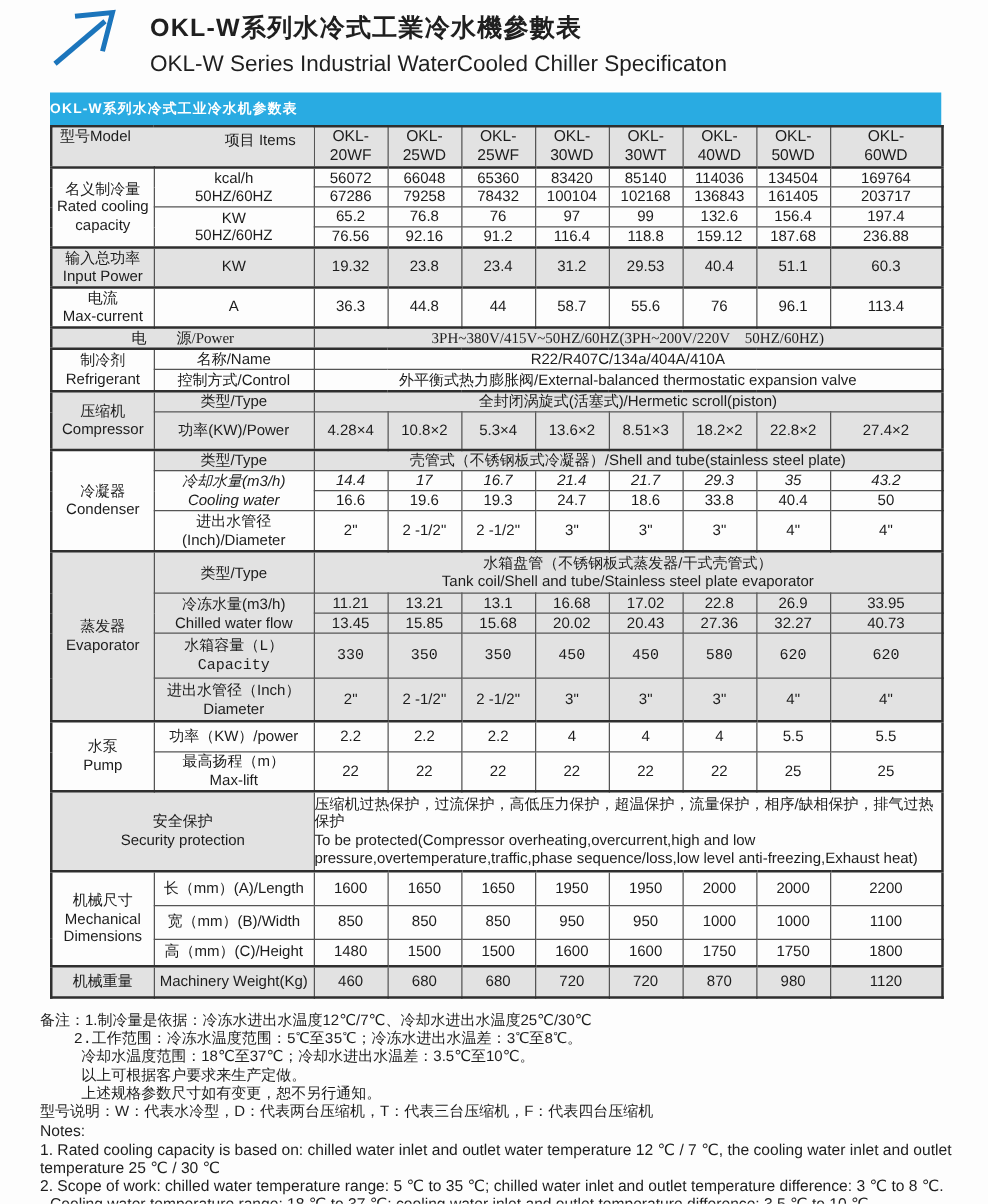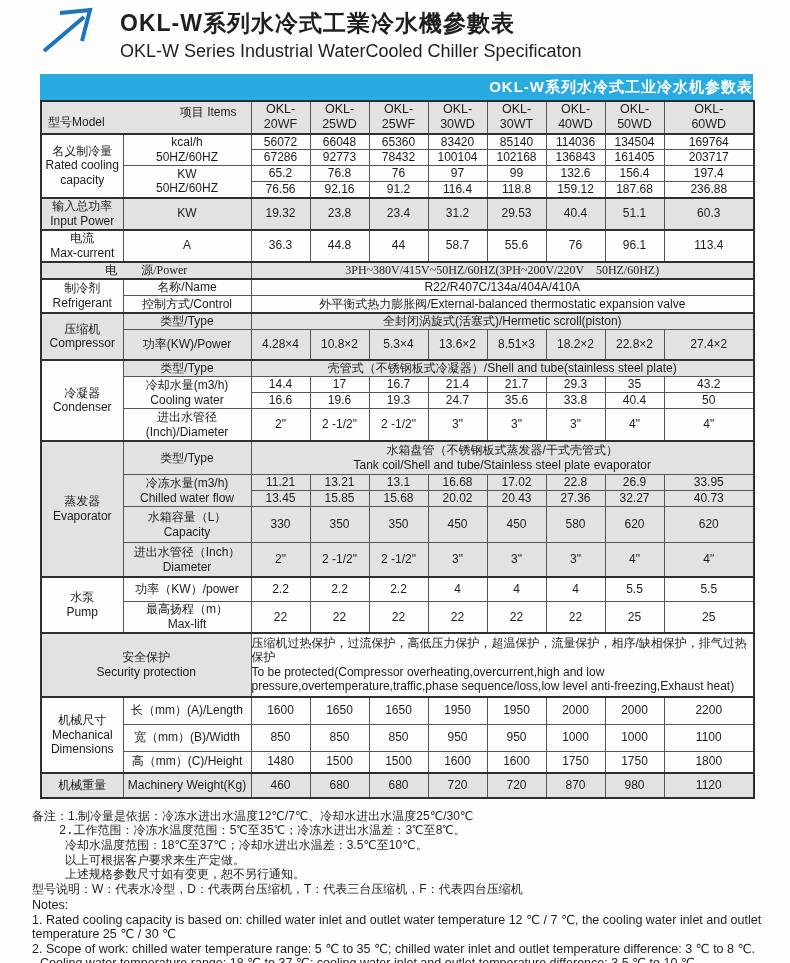--- a/index.html
+++ b/index.html
@@ -7,28 +7,28 @@
   body {
     width:790px; height:963px; overflow:hidden;
     background:#fdfdfd; color:#1f1f1f;
     font-family:"Liberation Sans","DejaVu Sans",sans-serif;
   }
   .page { padding:4px 16px 0 32px; }
 
   
   .titlebar { display:flex; align-items:flex-start; gap:12px; padding-top:3px; min-height:58px; }
   .logo { width:76px; height:50px; flex:0 0 auto; }
-  .t-zh { font-size:23px; font-weight:bold; letter-spacing:1px; line-height:32px; }
+  .t-zh { font-size:20px; font-weight:bold; letter-spacing:1px; line-height:32px; }
   .t-en { font-size:18px; font-weight:500; line-height:22px; margin-top:1px; }
 
   
   .banner {
     margin:12px 0 0 8px; width:713px; height:26px;
     background:var(--banner,#29abe2); color:#fff;
-    font-size:15px; font-weight:bold; text-align:right; line-height:26px; letter-spacing:1px;
+    font-size:11px; font-weight:bold; text-align:left; line-height:26px; letter-spacing:1px;
   }
 
   
   table.spec {
     margin-left:8px; width:713px; table-layout:fixed;
     border-collapse:collapse; border:2px solid #2f2f2f;
     font-size:12px; color:#1c1c1c;
   }
   .spec th, .spec td {
     border:1px solid #555; padding:0 2px;
@@ -37,21 +37,21 @@
   }
   .spec thead th { border-bottom:2px solid #2f2f2f; background:var(--shade,#e2e2e2); font-size:12.5px; }
   .spec tr.sec th, .spec tr.sec td { border-top:2px solid #2f2f2f; }
   .shade { background:var(--shade,#e2e2e2); }
   .corner { position:relative; padding:0;
     background-color:var(--shade,#e2e2e2);
     background-image:linear-gradient(to bottom right,
       transparent calc(50% - 0.8px), #555 calc(50% - 0.8px),
       #555 calc(50% + 0.8px), transparent calc(50% + 0.8px));
   }
-  .corner .c-model { position:absolute; left:6px;  bottom:3px; font-size:12px; }
+  .corner .c-model { position:absolute; left:6px;  bottom:16px; font-size:12px; }
   .corner .c-items { position:absolute; right:14px; top:3px;   font-size:12px;text-align:right; }
   td.merged.left { text-align:left; padding:2px 0; }
 
   
   .notes { margin:10px 0 0 0; width:742px; }
   .notes-en { margin-top:2px; }
   .nline { font-size:12px; line-height:14.5px; white-space:pre-wrap; color:#1e1e1e; }
   .notes-en .nline { font-size:12.5px; }
   .ind1 { padding-left:27px;font-family:Liberation Mono, monospace; }
   .ind2 { padding-left:33px; }
@@ -120,21 +120,21 @@
           <td class="val">66048</td>
           <td class="val">65360</td>
           <td class="val">83420</td>
           <td class="val">85140</td>
           <td class="val">114036</td>
           <td class="val">134504</td>
           <td class="val">169764</td>
         </tr>
         <tr style="height: 16px;">
           <td class="val">67286</td>
-          <td class="val">92773</td>
+          <td class="val">79258</td>
           <td class="val">78432</td>
           <td class="val">100104</td>
           <td class="val">102168</td>
           <td class="val">136843</td>
           <td class="val">161405</td>
           <td class="val">203717</td>
         </tr>
         <tr style="height: 16px;">
           <th class="lbl" rowspan="2">KW
 50HZ/60HZ</th>
@@ -213,38 +213,38 @@
           <td class="val shade">18.2×2</td>
           <td class="val shade">22.8×2</td>
           <td class="val shade">27.4×2</td>
         </tr>
         <tr class="sec" style="height: 17px;">
           <th class="sec-lbl" rowspan="4">冷凝器
 Condenser</th>
           <th class="lbl shade" rowspan="1">类型/Type</th>
           <td class="merged shade" colspan="8">壳管式（不锈钢板式冷凝器）/Shell and tube(stainless steel plate)</td>
         </tr>
-        <tr style="height: 16px;">
+        <tr style="height: 16px; font-style: italic;">
           <th class="lbl" rowspan="2">冷却水量(m3/h)
 Cooling water</th>
           <td class="val">14.4</td>
           <td class="val">17</td>
           <td class="val">16.7</td>
           <td class="val">21.4</td>
           <td class="val">21.7</td>
           <td class="val">29.3</td>
           <td class="val">35</td>
           <td class="val">43.2</td>
         </tr>
         <tr style="height: 16px;">
           <td class="val">16.6</td>
           <td class="val">19.6</td>
           <td class="val">19.3</td>
           <td class="val">24.7</td>
-          <td class="val">35.6</td>
+          <td class="val">18.6</td>
           <td class="val">33.8</td>
           <td class="val">40.4</td>
           <td class="val">50</td>
         </tr>
         <tr style="height: 32px;">
           <th class="lbl" rowspan="1">进出水管径
 (Inch)/Diameter</th>
           <td class="val">2"</td>
           <td class="val">2 -1/2"</td>
           <td class="val">2 -1/2"</td>
@@ -276,21 +276,21 @@
         <tr style="height: 16px;">
           <td class="val shade">13.45</td>
           <td class="val shade">15.85</td>
           <td class="val shade">15.68</td>
           <td class="val shade">20.02</td>
           <td class="val shade">20.43</td>
           <td class="val shade">27.36</td>
           <td class="val shade">32.27</td>
           <td class="val shade">40.73</td>
         </tr>
-        <tr style="height: 36px;">
+        <tr style="height: 36px; font-family: Liberation Mono, monospace;">
           <th class="lbl shade" rowspan="1">水箱容量（L）
 Capacity</th>
           <td class="val shade">330</td>
           <td class="val shade">350</td>
           <td class="val shade">350</td>
           <td class="val shade">450</td>
           <td class="val shade">450</td>
           <td class="val shade">580</td>
           <td class="val shade">620</td>
           <td class="val shade">620</td>

